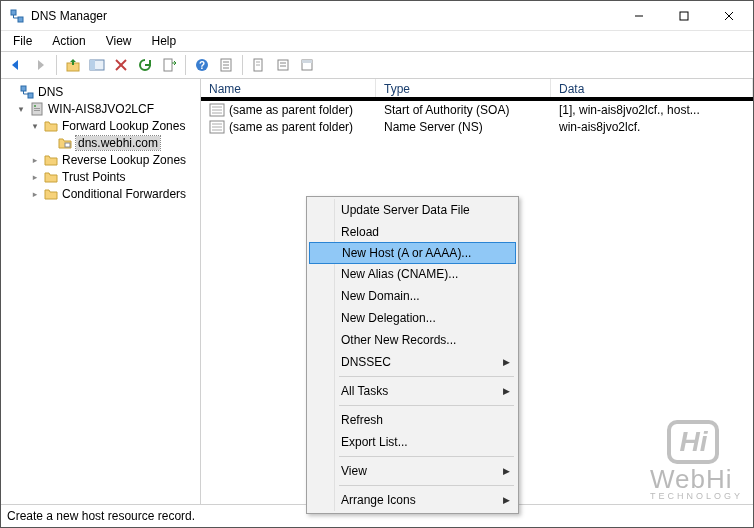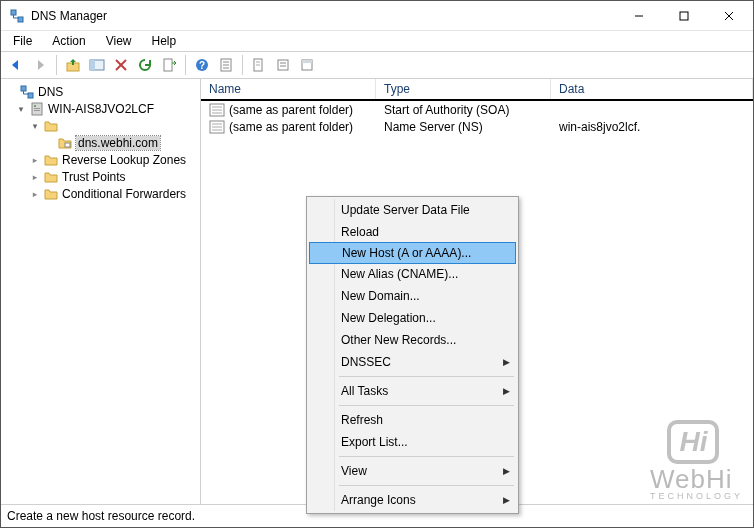--- a/index.html
+++ b/index.html
@@ -95,21 +95,21 @@
   .tree-label { }
   .tree-row.selected .tree-label {
     background: #d8d8d8;
     outline: 1px dotted #888;
     padding: 0 2px;
   }
   
   .list-header {
     display: flex;
     height: 22px;
-    border-bottom: 2px solid #000000;
+    border-bottom: 4px solid #000000;
   }
   .list-header .col {
     padding: 3px 8px;
     border-right: 1px solid #e5e5e5;
     color: #1a3e6e;
     font-weight: 400;
   }
   .col-name { width: 175px; }
   .col-type { width: 175px; }
   .col-data { flex: 1; }
@@ -322,20 +322,21 @@
             <rect x="5" y="7" width="6" height="1" fill="#999"></rect>
             <rect x="5" y="9" width="6" height="1" fill="#999"></rect>
           </svg></span>
       <span class="tree-label">WIN-AIS8JVO2LCF</span>
     </div>
     <div class="tree-row" style="padding-left:28px">
       <span class="tree-expander">▾</span>
       <span class="tree-icon"><svg viewBox="0 0 16 16">
             <path d="M2 4h4l1 2h7v7H2z" fill="#f6d27a" stroke="#c9a23a"></path>
           </svg></span>
+      <span class="tree-label">Forward Lookup Zones</span>
     </div>
     <div class="tree-row selected" style="padding-left:42px">
       <span class="tree-expander empty"></span>
       <span class="tree-icon"><svg viewBox="0 0 16 16">
             <path d="M2 4h4l1 2h7v7H2z" fill="#f6d27a" stroke="#c9a23a"></path>
             <rect x="8" y="8" width="5" height="4" fill="#fff" stroke="#888"></rect>
           </svg></span>
       <span class="tree-label">dns.webhi.com</span>
     </div>
     <div class="tree-row" style="padding-left:28px">
@@ -372,20 +373,21 @@
         <div class="cell cell-name">
           <span class="rec-icon"><svg viewBox="0 0 16 14">
                 <rect x="1" y="1" width="14" height="12" fill="#fff" stroke="#888"></rect>
                 <line x1="3" y1="4" x2="13" y2="4" stroke="#aaa"></line>
                 <line x1="3" y1="7" x2="13" y2="7" stroke="#aaa"></line>
                 <line x1="3" y1="10" x2="13" y2="10" stroke="#aaa"></line>
               </svg></span>
           <span>(same as parent folder)</span>
         </div>
         <div class="cell cell-type">Start of Authority (SOA)</div>
+        <div class="cell cell-data">[1], win-ais8jvo2lcf., host...</div>
       </div>
       <div class="list-row">
         <div class="cell cell-name">
           <span class="rec-icon"><svg viewBox="0 0 16 14">
                 <rect x="1" y="1" width="14" height="12" fill="#fff" stroke="#888"></rect>
                 <line x1="3" y1="4" x2="13" y2="4" stroke="#aaa"></line>
                 <line x1="3" y1="7" x2="13" y2="7" stroke="#aaa"></line>
                 <line x1="3" y1="10" x2="13" y2="10" stroke="#aaa"></line>
               </svg></span>
           <span>(same as parent folder)</span>

